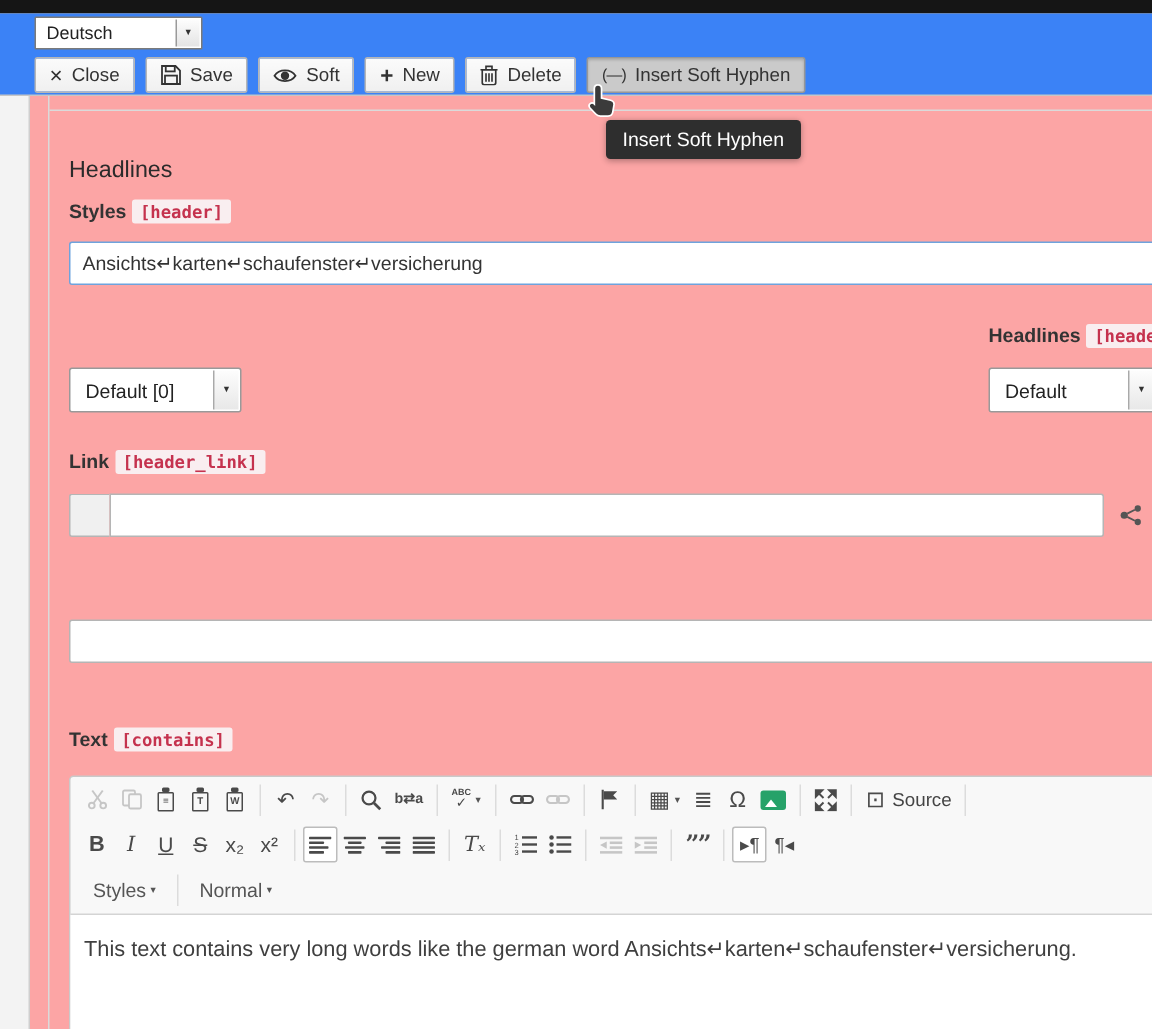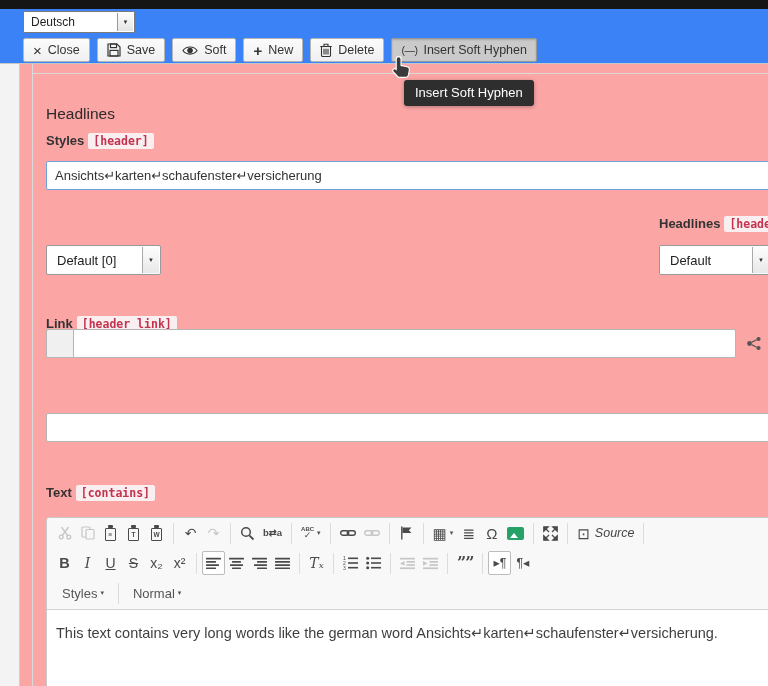--- a/index.html
+++ b/index.html
@@ -40,21 +40,21 @@
   #header-badge { position:absolute; left:46px; top:127px; background:#5d9cd3; color:#fff; font-size:10px; font-weight:bold; padding:2px 7px; border-radius:2px; }
 
   .fselect { position:absolute; height:30px; background:#fff; border:1px solid #999; border-radius:2px; cursor:pointer;text-align:right; }
   .fval { position:absolute; left:10px; top:7px; font-size:13px; color:#222; }
   .farr { position:absolute; right:1px; top:1px; bottom:1px; width:17px; border-left:1px solid #a9a9a9; background:linear-gradient(#fdfdfd,#e8e8e8); display:flex; align-items:center; justify-content:center; font-size:6px; color:#333; }
   #type-label { left:46px; top:152px; }
   #type-select { left:46px; top:181px; width:115px; }
   #align-label { left:659px; top:152px; }
   #align-select { left:659px; top:181px; width:112px; }
 
-  #link-label { left:46px; top:252px; }
+  #link-label { left:46px; top:236px; }
   #link-group { position:absolute; left:46px; top:265px; display:flex; align-items:center; }
   #link-addon { width:27px; height:29px; background:#f0f0f0; border:1px solid #b5b5b5; border-right:none; border-radius:2px 0 0 2px; }
   #link-input { position:static; width:663px; border-radius:0 2px 2px 0; }
   #link-browser-icon { margin-left:9px; color:#555; display:inline-flex; }
 
   #subheader-label { left:46px; top:320px; }
   #subheader-input { left:46px; top:349px; width:733px; }
 
   #text-label { left:46px; top:421px; }
 
@@ -69,21 +69,21 @@
   .g { line-height:1; }
   .g.small { font-size:9.5px; font-weight:bold; }
   .g.big { font-size:15px; }
   .g.b { font-weight:bold; font-size:14.5px; }
   .g.i { font-style:italic; font-family:"DejaVu Serif",serif; font-size:14px; }
   .g.u { text-decoration:underline; font-size:14px; }
   .g.s { text-decoration:line-through; font-size:14px; }
   .g.q { font-family:"DejaVu Serif",serif; font-weight:bold; font-size:16px; letter-spacing:-1px; }
   .g.dir { font-size:12.5px; }
   .caret { font-size:7px; margin-left:3px; color:#555; }
-  .srclabel { font-size:12.5px; margin-left:5px; color:#444;font-style:italic; }
+  .srclabel { font-size:12.5px; margin-left:5px; color:#444; }
   .clip { position:relative; width:11px; height:13px; border:1.4px solid currentColor; border-radius:1px; display:flex; align-items:center; justify-content:center; font-size:6.5px; font-weight:bold; margin-top:2px; }
   .clip:before { content:""; position:absolute; top:-3.5px; left:2px; right:2px; height:2.6px; background:currentColor; border-radius:1px; }
   .spell { display:flex; flex-direction:column; align-items:center; line-height:1; }
   .spell .abc { font-size:6px; font-weight:bold; }
   .spell .chk { font-size:9px; margin-top:-1px; }
   .imgico { position:relative; width:17px; height:13px; background:#26a269; border-radius:2px; }
   .imgico:after { content:""; position:absolute; left:3px; bottom:2px; border-left:4px solid transparent; border-right:4px solid transparent; border-bottom:5px solid #fff; }
   .ck-dd { height:24px; display:inline-flex; align-items:center; padding:0 8px; background:transparent; border:1px solid transparent; border-radius:2px; font-family:"Liberation Sans",sans-serif; font-size:13px; color:#555; cursor:pointer; }
   #ck-content { background:#fff; height:146px; padding:13px 9px; }
   #ck-content p { font-size:14.5px; color:#3f3f3f; line-height:1.45; }

